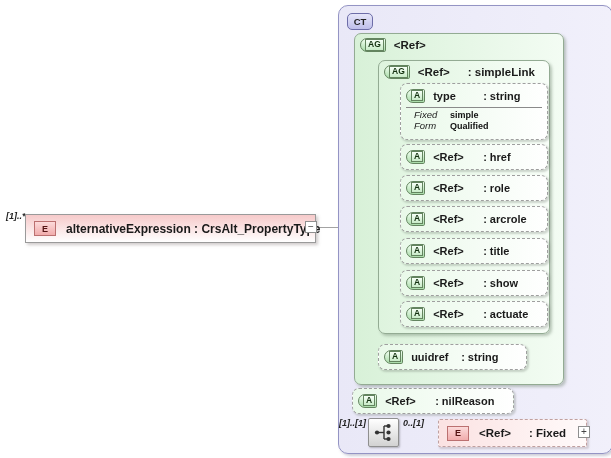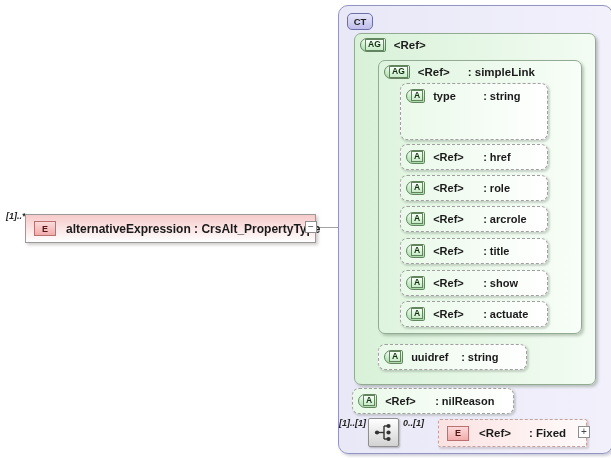--- a/index.html
+++ b/index.html
@@ -14,21 +14,20 @@
     position:absolute;left:338px;top:5px;width:273px;height:447px;
     background:linear-gradient(to right,#e9e8f7,#f1f0fb);
     border:1px solid #9494c4;border-radius:10px;
     box-shadow:2px 2px 3px rgba(110,110,140,0.35);
   }
   .ct-head{position:absolute;left:8px;top:7px;display:flex;align-items:center;gap:7px;}
   .ct-title{font-weight:bold;font-size:12.5px;}
   .group{
     position:absolute;border:1px solid #93ab93;border-radius:7px;
     box-shadow:2px 2px 3px rgba(100,120,100,0.4);
-    padding-left:32px;
   }
   .group.or{left:15px;top:27px;width:208px;height:350px;
     background:linear-gradient(to right,#d8f1d8,#f3fcf3);}
   .group.sl{left:23px;top:26px;width:170px;height:272px;
     background:linear-gradient(to right,#def4de,#f8fef8);}
   .group-head{position:absolute;left:5px;top:4px;display:flex;align-items:center;}
   .attr-box{
     position:absolute;border:1px dashed #9f9f9f;border-radius:7px;
     background:linear-gradient(to right,#e9f9e9,#ffffff);
     box-shadow:1.5px 1.5px 2px rgba(100,110,100,0.28);
@@ -151,20 +150,30 @@
         </div>
 
         <div class="attr-box" style="left:21px;top:22px;width:146px;height:55px">
           <div class="attr-row">
             <span class="tag">
                 <span class="lt">A</span>
               </span>
             <span class="nm" style="margin-left:8px">type</span>
             <span class="tp">: string</span>
           </div>
+          <div class="facets">
+            <div class="facet-row">
+              <span class="facet-label">Fixed</span>
+              <span class="facet-value">simple</span>
+            </div>
+            <div class="facet-row">
+              <span class="facet-label">Form</span>
+              <span class="facet-value">Qualified</span>
+            </div>
+          </div>
         </div>
 
         <div class="attr-box" style="left:21px;top:83px;width:146px;height:24px">
           <div class="attr-row">
             <span class="tag">
                 <span class="lt">A</span>
               </span>
             <span class="nm" style="margin-left:8px">&lt;Ref&gt;</span>
             <span class="tp">: href</span>
           </div>

